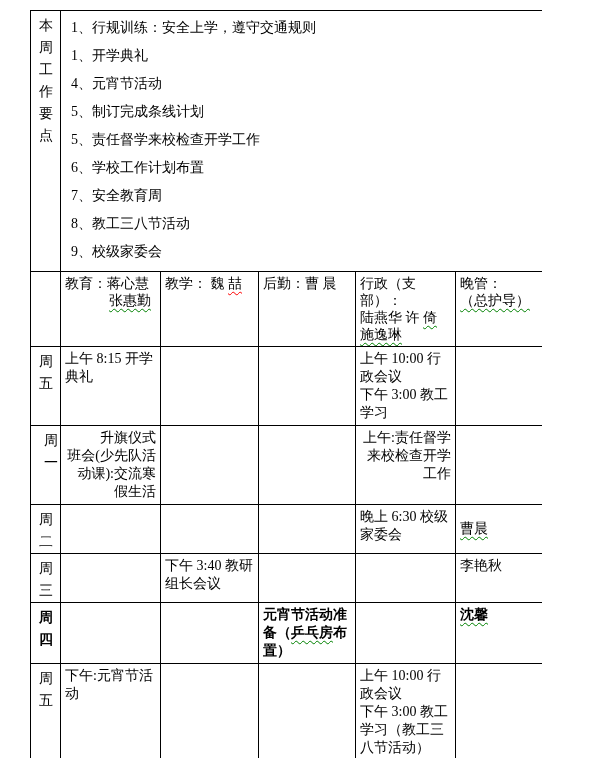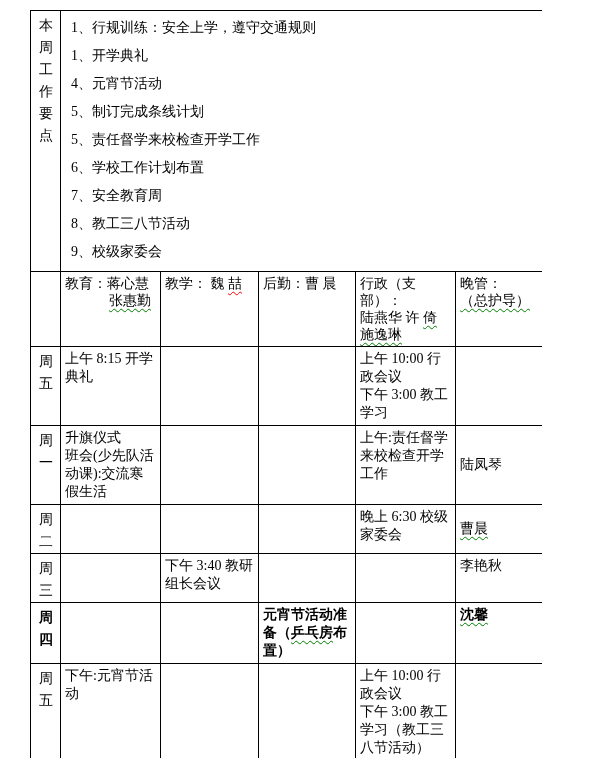--- a/index.html
+++ b/index.html
@@ -26,21 +26,21 @@
     font-size:14px;
     line-height:18px;
     padding:3px 4px;
     overflow:hidden;
   }
   
   tr.r-points > td { height:255px; }
   tr.r-head  > td { height:55px; }
   tr.r-fri1  > td { height:72px; }
   tr.r-sat   > td { height:38px; }
-  tr.r-mon   > td { height:77px; }
+  tr.r-mon   > td { height:77px;text-align:right; }
   tr.r-tue   > td { height:40px; }
   tr.r-wed   > td { height:40px;margin-top:16px; }
   tr.r-thu   > td { height:53px;font-weight:bold; }
   tr.r-fri2  > td { height:90px; }
 
   td.vert {
     word-break:break-all;
     line-height:22px;
     padding:4px 2px 0 8px;
   }

